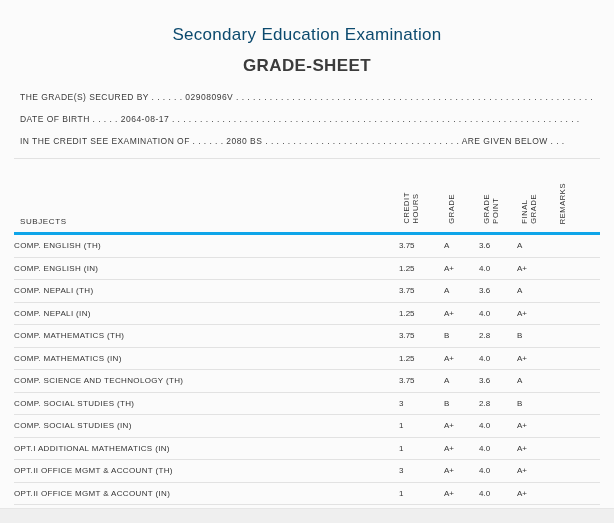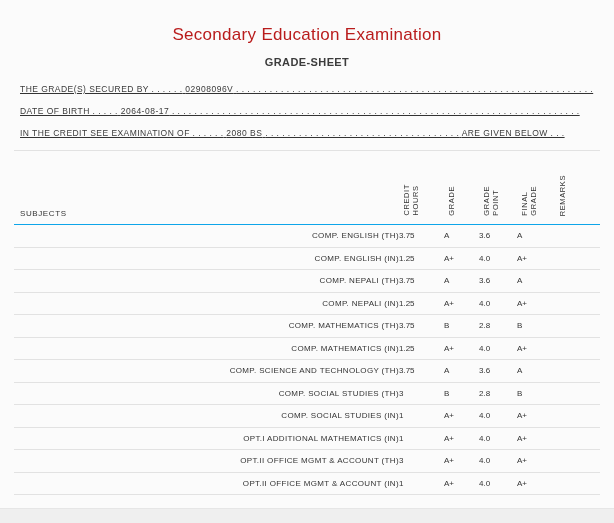--- a/index.html
+++ b/index.html
@@ -17,37 +17,36 @@
   .sheet {
     position: relative;
     width: 614px;
     height: 523px;
     background: #fbfbfb;
     box-sizing: border-box;
     padding: 0 14px;
   }
   .title {
     text-align: center;
-    color: #b91c1c;
+    color: #0c4a6e;
     font-size: 17px;
     letter-spacing: 0.3px;
     padding-top: 25px;
   }
   .subtitle {
     text-align: center;
     color: #3c3c3c;
-    font-size: 11px;
+    font-size: 17px;
     font-weight: bold;
     letter-spacing: 0.4px;
     margin-top: 11px;
   }
   .info-block {
     margin-top: 16px;
     padding: 0 6px;
-    text-decoration: underline;
   }
   .info-line {
     font-size: 8.5px;
     color: #3a3a3a;
     letter-spacing: 0.45px;
     margin-bottom: 12px;
     white-space: nowrap;
     overflow: hidden;
   }
   .info-line .val {
@@ -61,21 +60,21 @@
   }
   table.grades th, table.grades td {
     border-top: 1px solid #e2e2e2;
     border-bottom: 1px solid #e2e2e2;
     font-weight: normal;
     font-size: 8px;
     color: #333;
   }
   table.grades thead th {
     border-top: 1px solid #e2e2e2;
-    border-bottom: 1px solid #0ea5e9;
+    border-bottom: 3px solid #0ea5e9;
     height: 66px;
     vertical-align: bottom;
     padding-bottom: 6px;
   }
   th.h-subjects {
     text-align: left;
     padding-left: 6px;
     letter-spacing: 0.6px;
     font-size: 8.5px;
     vertical-align: bottom;
@@ -92,21 +91,21 @@
   }
   th.h-vert {
     text-align: left;
     padding-left: 4px;
   }
   table.grades tbody td {
     height: 21.5px;
     padding: 0;
   }
   td.c-subject {
-    text-align: right;
+    text-align: left;
     padding-left: 6px;
     letter-spacing: 0.35px;
     font-size: 8.5px;
   }
   td.c-num {
     text-align: left;
     padding-left: 4px;
     font-size: 8.5px;
   }
   .bottom-strip {

